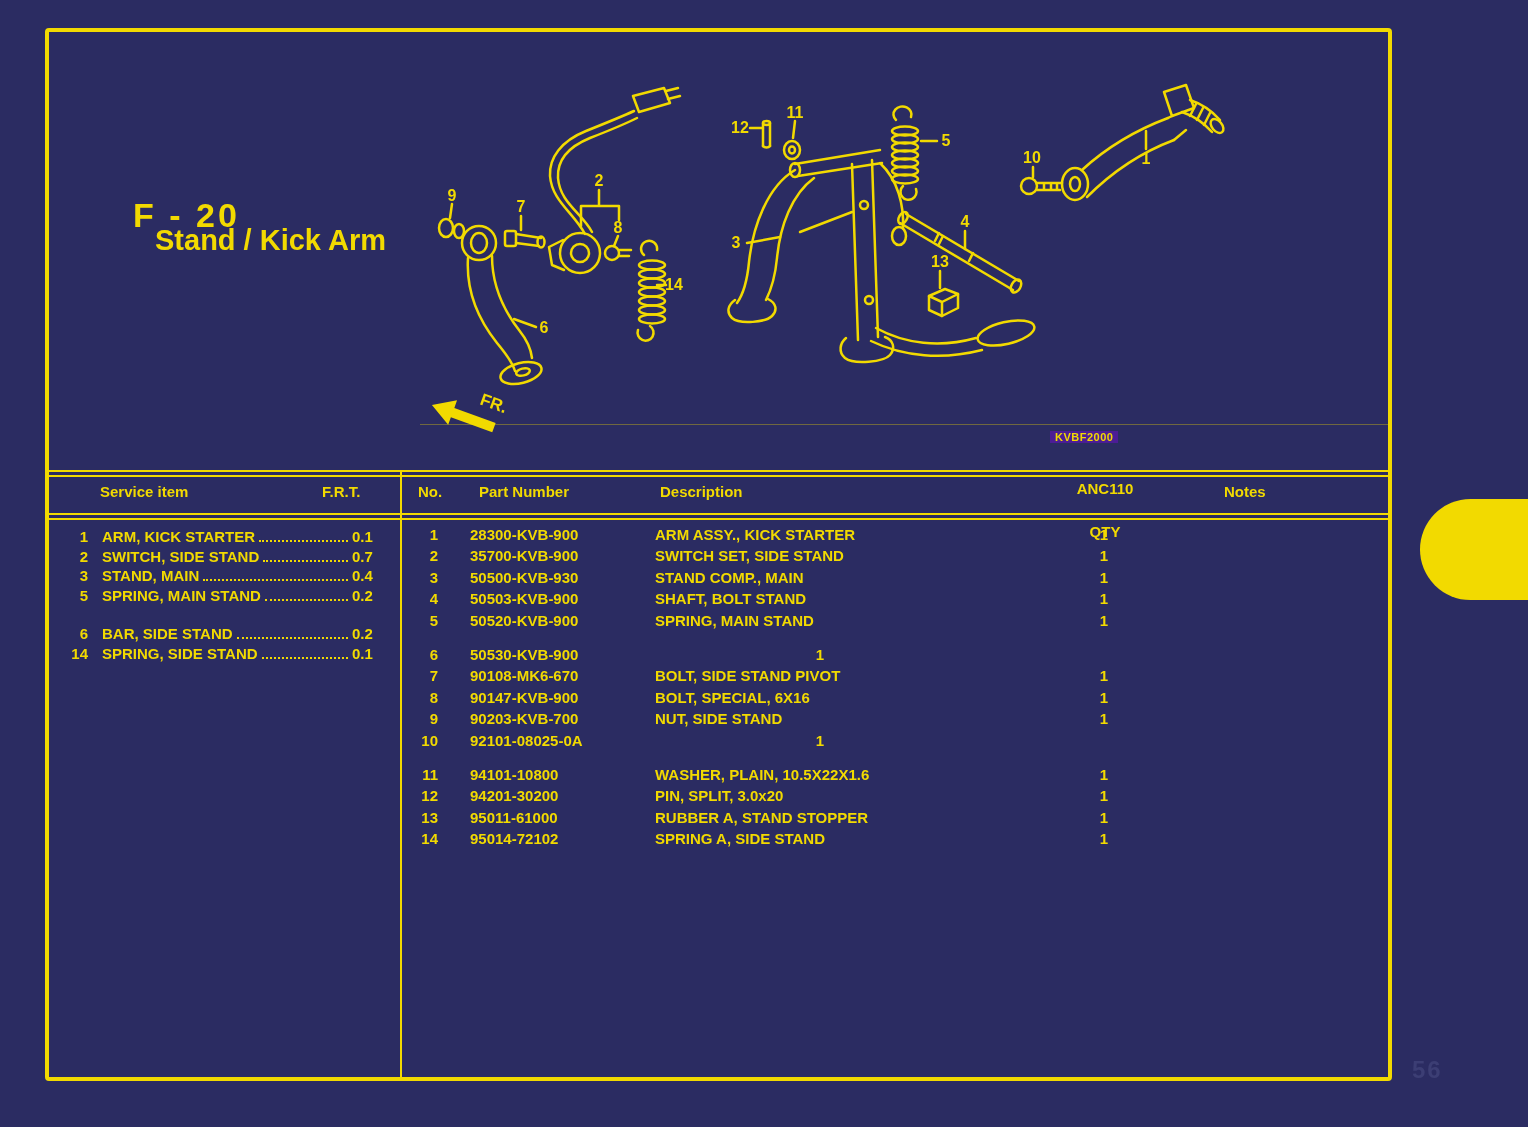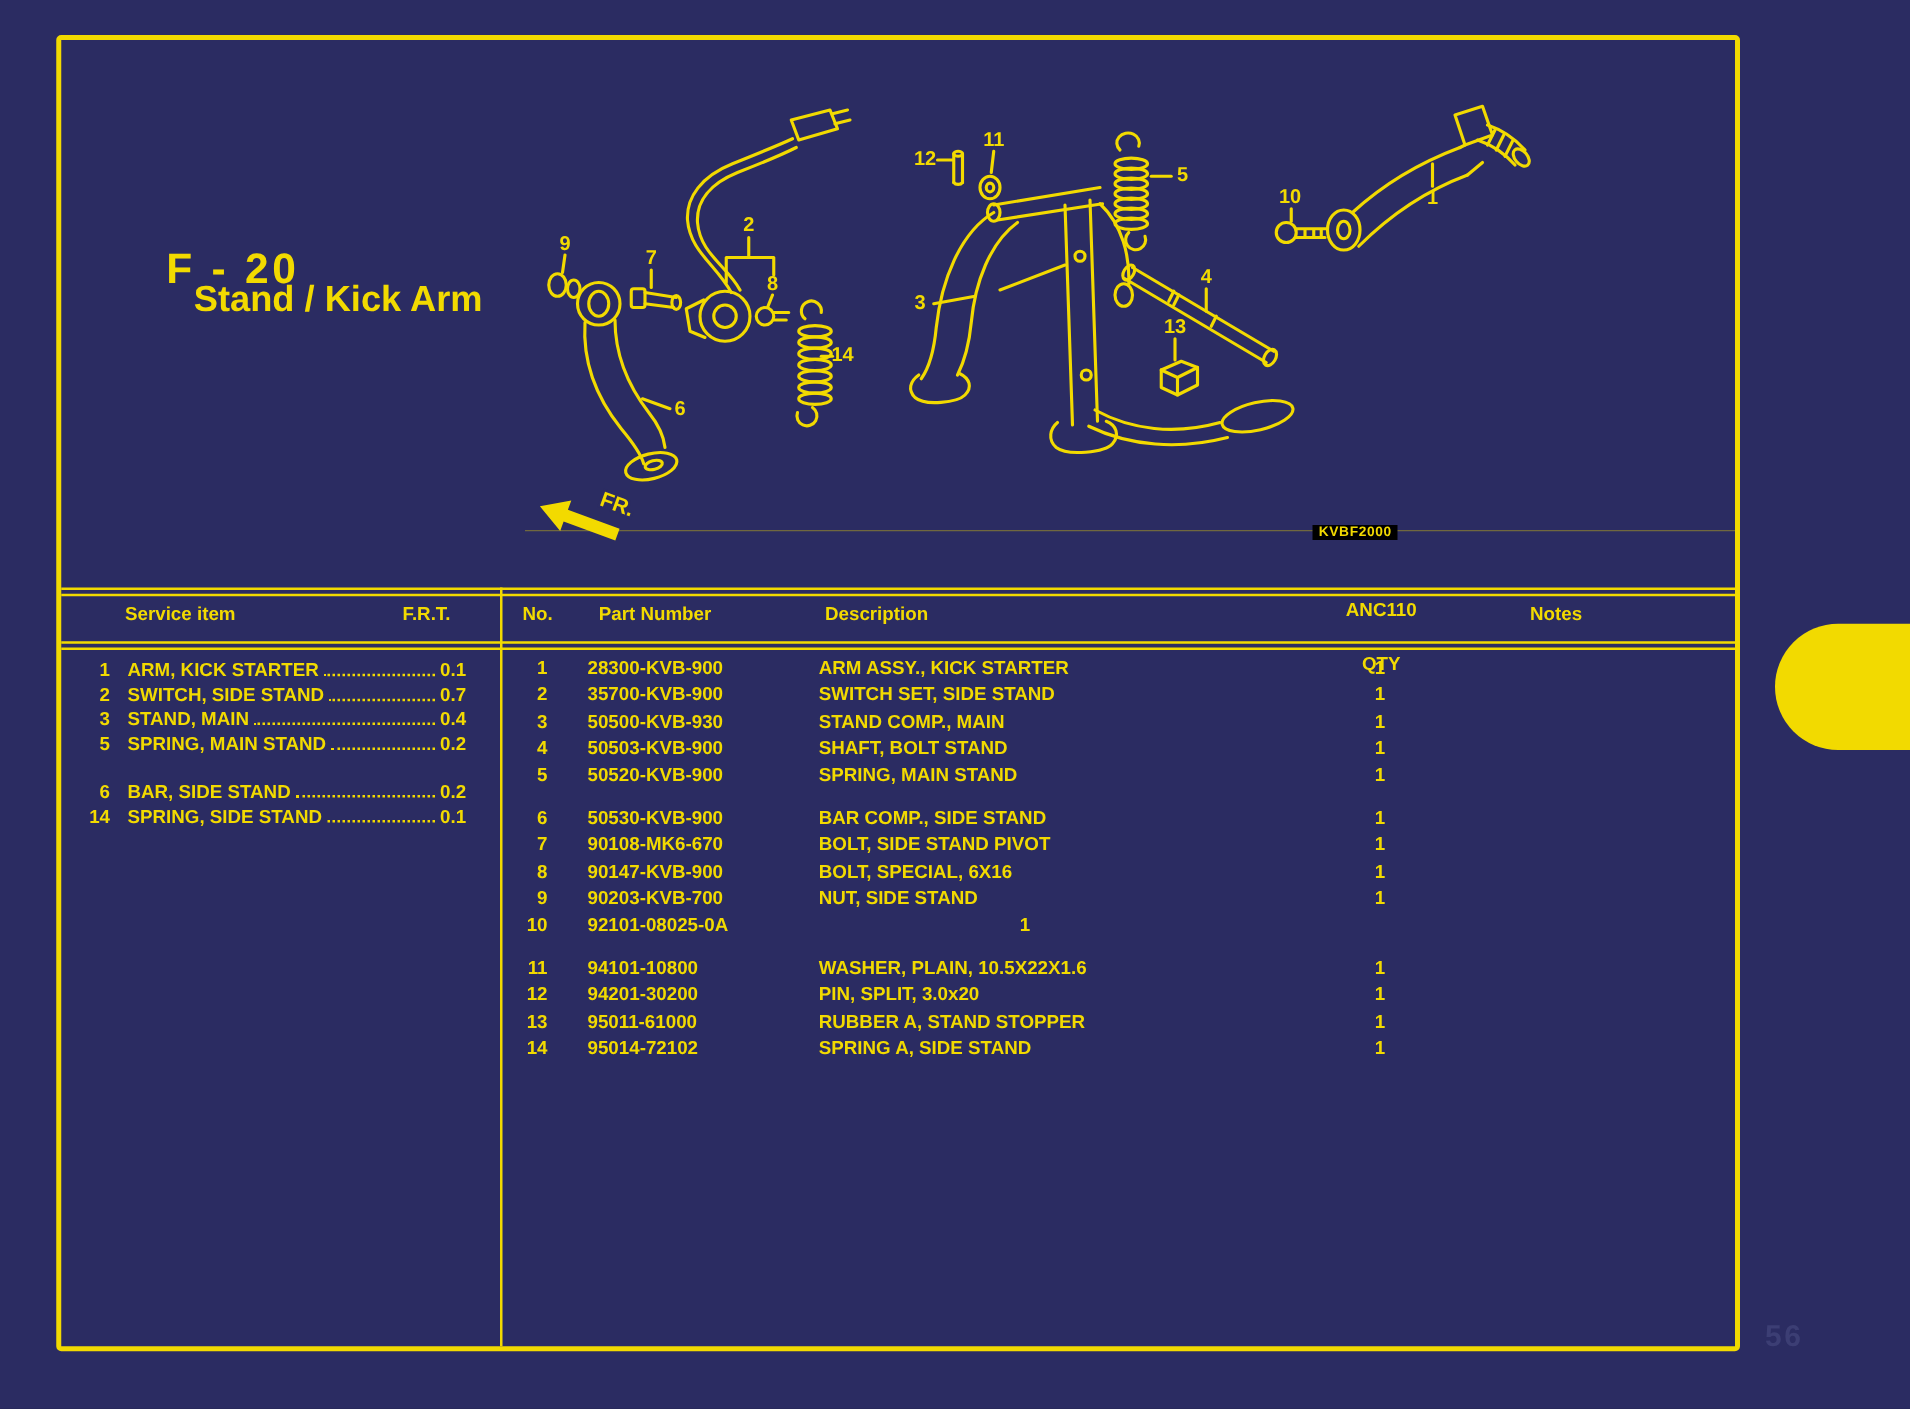--- a/index.html
+++ b/index.html
@@ -21,22 +21,22 @@
   .sfrt{width:30px;}
   .sgap{height:19px;}
   #parts-rows{position:absolute;left:402px;top:524px;width:986px;font-size:15px;font-weight:bold;}
   .prow{display:grid;grid-template-columns:36px 217px 330px 238px auto;height:21.4px;line-height:21.4px;align-items:baseline;white-space:nowrap;}
   .pno{text-align:right;}
   .ppn{padding-left:32px;}
   .pqty{text-align:center;}
   .pgap{height:13px;}
   .callout{position:absolute;transform:translate(-50%,-50%);font-size:16px;font-weight:bold;}
   .faint-line{position:absolute;left:420px;top:424px;width:968px;height:1px;background:rgba(242,218,0,0.35);}
-  .diagram-ref{position:absolute;left:1050px;top:420px;font-size:11px;font-weight:bold;
-               background:#000000;padding:0 5px;letter-spacing:0.5px;}
+  .diagram-ref{position:absolute;left:1050px;top:431px;font-size:11px;font-weight:bold;
+               background:#4c1d95;padding:0 5px;letter-spacing:0.5px;}
   .side-tab{position:absolute;left:1420px;top:499px;width:118px;height:101px;background:#f2da00;
             border-radius:52px 0 0 52px;}
   .page-num{position:absolute;left:1412px;top:1056px;font-size:24px;font-weight:bold;color:#3c3e74;letter-spacing:2px;}
   svg.diagram{position:absolute;left:0;top:0;pointer-events:none;}
 </style>
 </head>
 <body>
 
 <div class="page">
 
@@ -270,21 +270,20 @@
         <div class="pno">5</div>
         <div class="ppn">50520-KVB-900</div>
         <div class="pdesc">SPRING, MAIN STAND</div>
         <div class="pqty">1</div>
         <div class="pnotes"></div>
       </div>
       <div class="pgap"></div>
       <div class="prow">
         <div class="pno">6</div>
         <div class="ppn">50530-KVB-900</div>
-        <div class="pdesc">BAR COMP., SIDE STAND</div>
         <div class="pqty">1</div>
         <div class="pnotes"></div>
       </div>
       <div class="prow">
         <div class="pno">7</div>
         <div class="ppn">90108-MK6-670</div>
         <div class="pdesc">BOLT, SIDE STAND PIVOT</div>
         <div class="pqty">1</div>
         <div class="pnotes"></div>
       </div>

